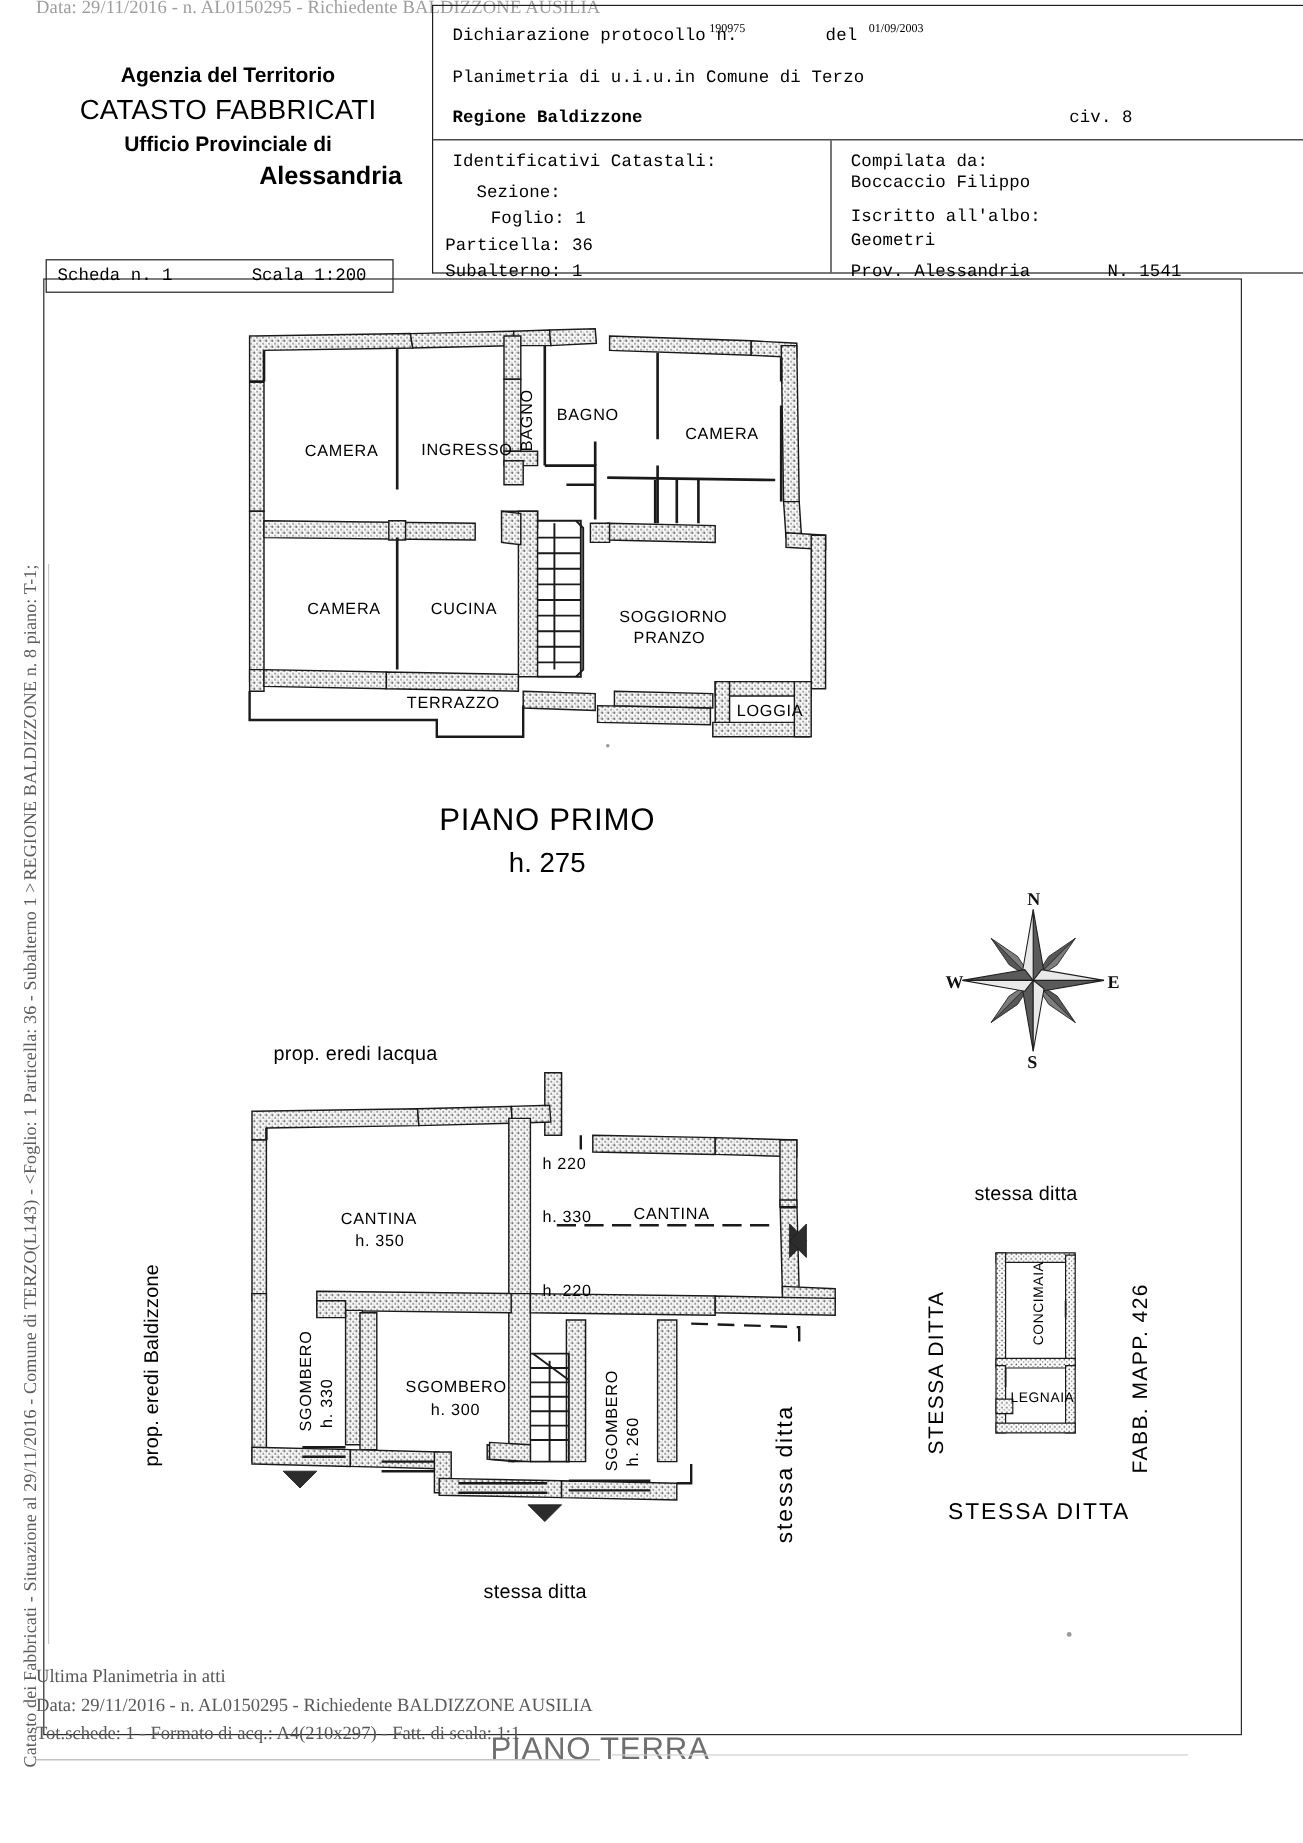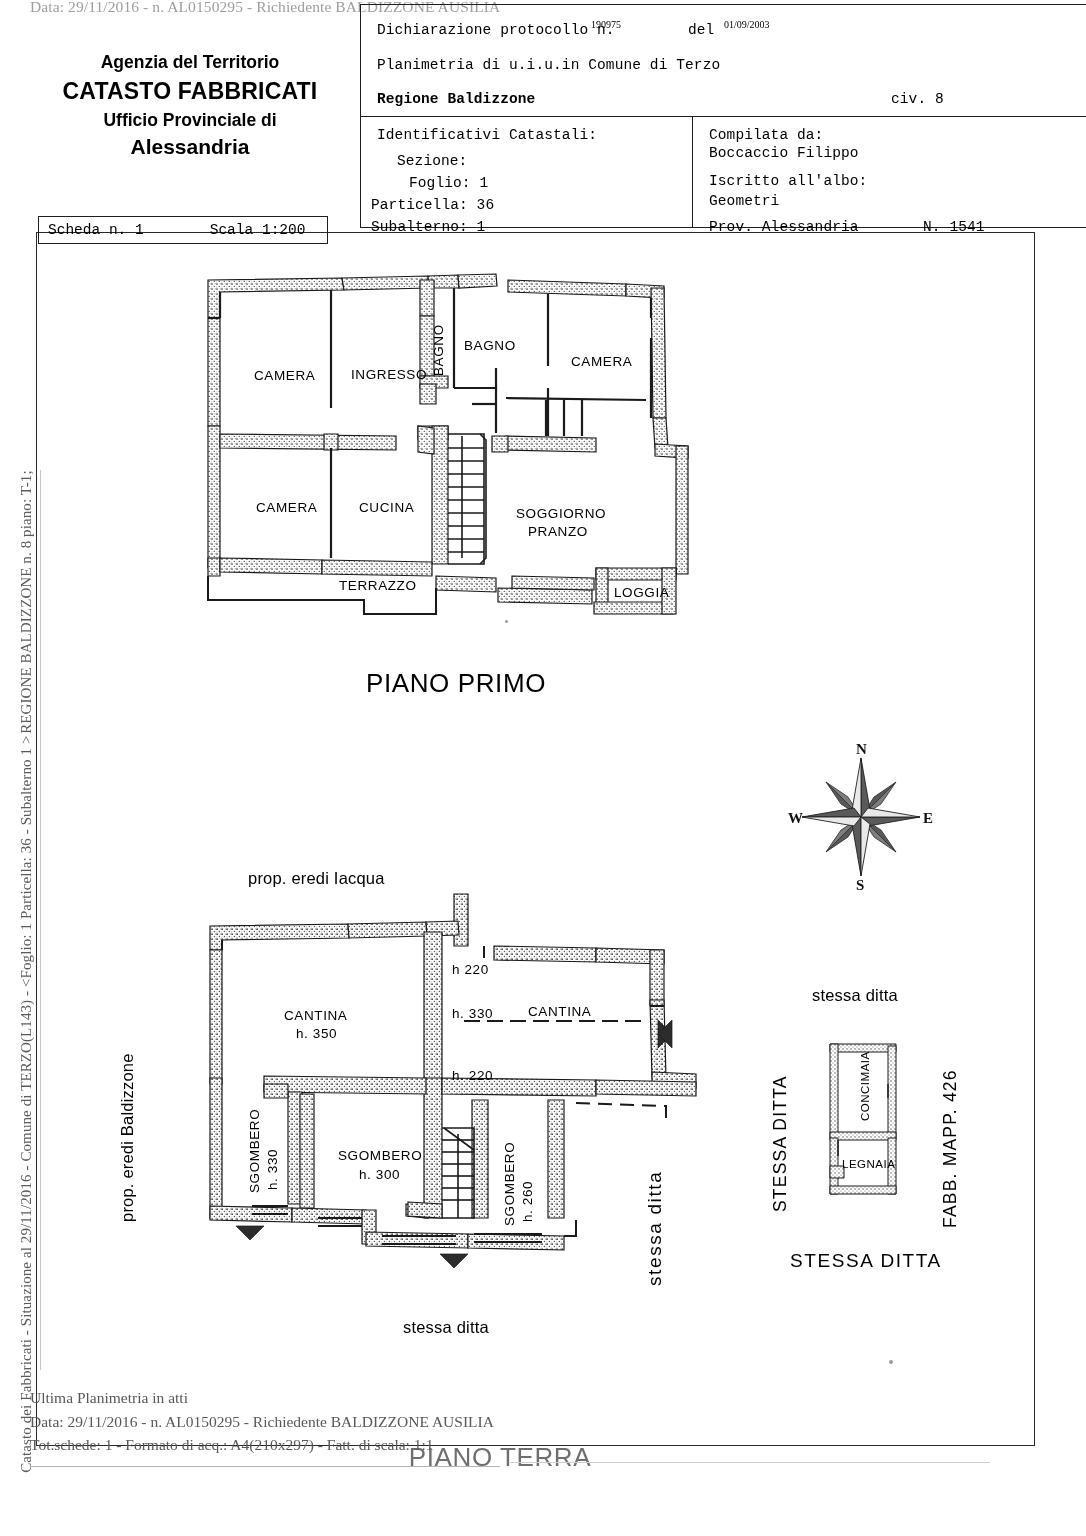--- a/index.html
+++ b/index.html
@@ -45,23 +45,23 @@
   }
 
   
   #agency-block {
     left: 45px; top: 50px;
     width: 290px;
     text-align: center;
     line-height: 1.42;
   }
   #agency-block .l1 { font-size: 17.5px; font-weight: 700; }
-  #agency-block .l2 { font-size: 23px; font-weight: 700; letter-spacing: .2px; }
+  #agency-block .l2 { font-size: 23px; font-weight: 400; letter-spacing: .2px; }
   #agency-block .l3 { font-size: 17.5px; font-weight: 700; }
-  #agency-block .l4 { font-size: 21px; font-weight: 700; }
+  #agency-block .l4 { font-size: 21px; font-weight: 700; text-align: right; }
 
   
   #scheda-box {
     left: 38px; top: 216px;
     width: 290px; height: 28px;
     border: 1.4px solid #1f1f1f;
     box-sizing: border-box;
     display: flex;
     align-items: center;
     font-size: 14.5px;
@@ -128,21 +128,21 @@
   }
 
   
   #compass { left: 786px; top: 742px; }
 
   
   .annot { font-size: 16.5px; letter-spacing: .2px; }
   .annot-caps { font-size: 17.5px; letter-spacing: 1.2px; }
   .annot-caps-lg { font-size: 19px; letter-spacing: 1.6px; }
 
-  #lbl-eredi-iacqua { left: 228px; top: 869px; margin-left: 20px; }
+  #lbl-eredi-iacqua { left: 228px; top: 869px; }
   #lbl-eredi-baldizzone { left: 118px; top: 996px; height: 226px; }
   #lbl-stessa-ditta-top-right { left: 812px; top: 986px; }
   #lbl-stessa-ditta-vert-mid { left: 644px; top: 1136px; height: 150px; }
   #lbl-stessa-ditta-caps-left { left: 770px; top: 1036px; height: 176px; }
   #lbl-fabb-mapp { left: 940px; top: 1020px; height: 208px; }
   #lbl-stessa-ditta-caps-bot { left: 790px; top: 1250px; }
   #lbl-stessa-ditta-bottom { left: 403px; top: 1318px; }
 
   
   #scan-side {
@@ -347,20 +347,21 @@
     <text x="320" y="260">SOGGIORNO</text>
     <text x="332" y="278">PRANZO</text>
     <text x="143" y="332">TERRAZZO</text>
     <text x="418" y="339">LOGGIA</text>
     <text transform="translate(247,118) rotate(-90)">BAGNO</text>
   </g>
 </svg>
 
 <div class="abs" id="caption-piano-primo">
   <div class="cp-1">PIANO PRIMO</div>
+  <div class="cp-2">h. 275</div>
 </div>
 
 <svg class="abs" id="compass" width="150" height="150" viewBox="0 0 150 150">
 
   <g fill="#585858" stroke="#2d2d2d" stroke-width="0.8">
     <path d="M75,75 L40,40 L55,62 Z"></path>
     <path d="M75,75 L40,40 L62,55 Z" fill="#7d7d7d"></path>
     <path d="M75,75 L110,40 L88,55 Z"></path>
     <path d="M75,75 L110,40 L95,62 Z" fill="#7d7d7d"></path>
     <path d="M75,75 L110,110 L95,88 Z"></path>

